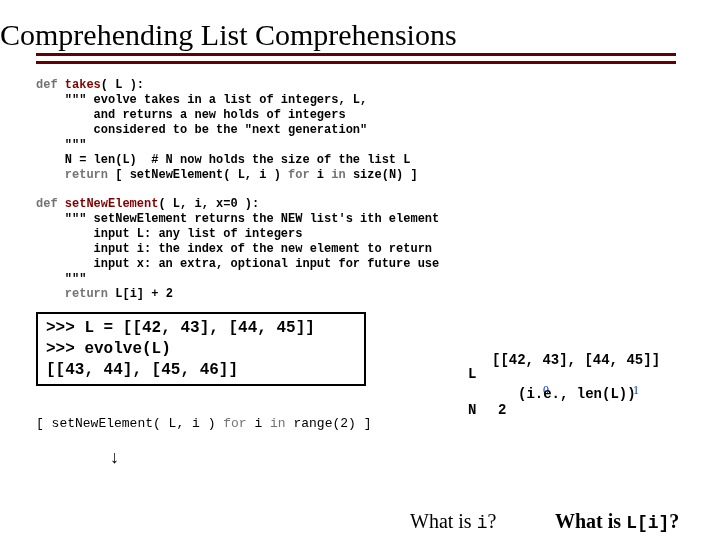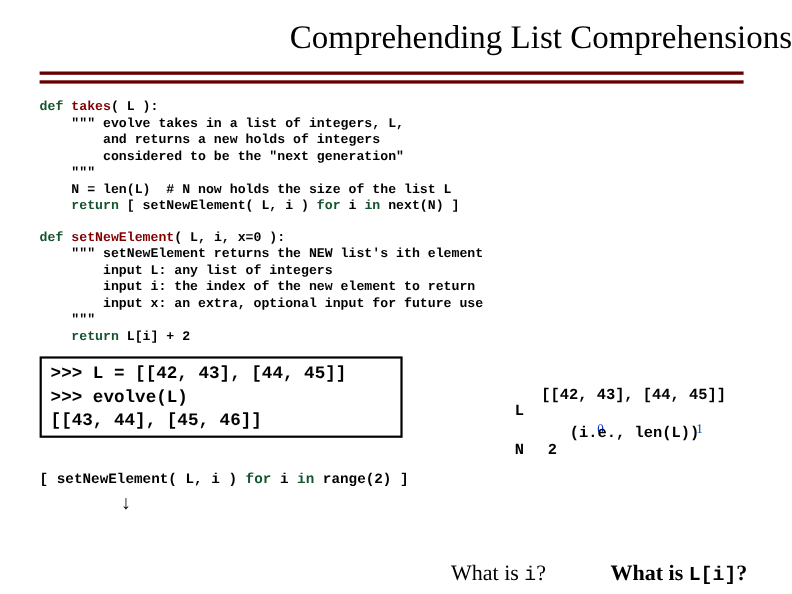--- a/index.html
+++ b/index.html
@@ -7,57 +7,57 @@
     padding: 0;
     background: #fff;
     width: 720px;
     height: 540px;
     font-family: "Times New Roman", serif;
     position: relative;
     overflow: hidden;
   }
   .title {
     font-size: 30px;
-    text-align: right;
-    padding: 18px 0 12px;
+    text-align: left;
+    padding: 18px 0 0;
   }
   .rule {
     height: 3px;
     background: #660000;
     margin: 1px 36px;
     width: 640px;
   }
   .gap {
     height: 3px;
   }
   .code {
     font-family: "Courier New", monospace;
     font-size: 12px;
     font-weight: bold;
     line-height: 1.25;
     white-space: pre;
     margin: 14px 36px 0;
   }
-  .kw { color: #14532d; }  
+  .kw { color: #737373; }  
   .fn { color: #800000; }
   .replbox {
     border: 2px solid #000;
     font-family: "Courier New", monospace;
     font-size: 16px;
     font-weight: bold;
     white-space: pre;
     padding: 4px 8px;
     margin: 10px 0 0 36px;
     width: 310px;
     line-height: 1.3;
   }
   .expanded {
     font-family: "Courier New", monospace;
     font-size: 13px;
-    font-weight: bold;
+    font-weight: normal;
     white-space: pre;
     margin: 30px 16px 0 36px;
   }
   .arrow {
     position: absolute;
     left: 110px;
     top: 447px;
     font-size: 18px;
     font-weight: bold;
   }
@@ -90,21 +90,21 @@
 <div class="rule"></div>
 <div class="gap"></div>
 <div class="rule"></div>
 
 <div class="code"><span class="kw">def</span> <span class="fn">takes</span><span>( L ):</span>
 <span>    """ evolve takes in a list of integers, L,</span>
 <span>        and returns a new holds of integers</span>
 <span>        considered to be the "next generation"</span>
 <span>    """</span>
 <span>    N = len(L)  </span><span># N now holds the size of the list L</span>
-    <span class="kw">return</span><span> [ setNewElement( L, i ) </span><span class="kw">for</span><span> i </span><span class="kw">in</span><span> next(N) ]</span></div>
+    <span class="kw">return</span><span> [ setNewElement( L, i ) </span><span class="kw">for</span><span> i </span><span class="kw">in</span><span> size(N) ]</span></div>
 
 <div class="code"><span class="kw">def</span> <span class="fn">setNewElement</span><span>( L, i, x=0 ):</span>
 <span>    """ setNewElement returns the NEW list's ith element</span>
 <span>        input L: any list of integers</span>
 <span>        input i: the index of the new element to return</span>
 <span>        input x: an extra, optional input for future use</span>
 <span>    """</span>
     <span class="kw">return</span><span> L[i] + 2</span></div>
 
 <div class="replbox"><span>&gt;&gt;&gt; L = [[42, 43], [44, 45]]</span>

